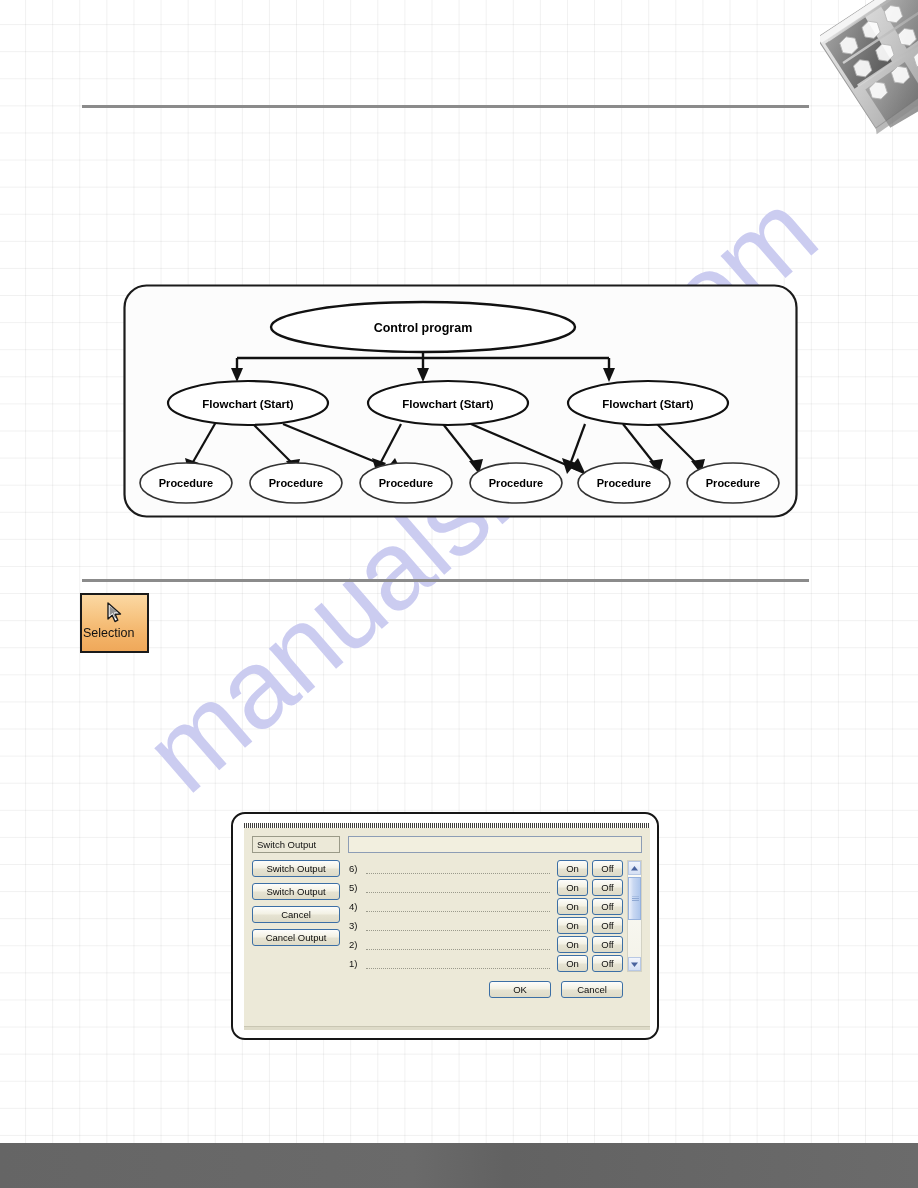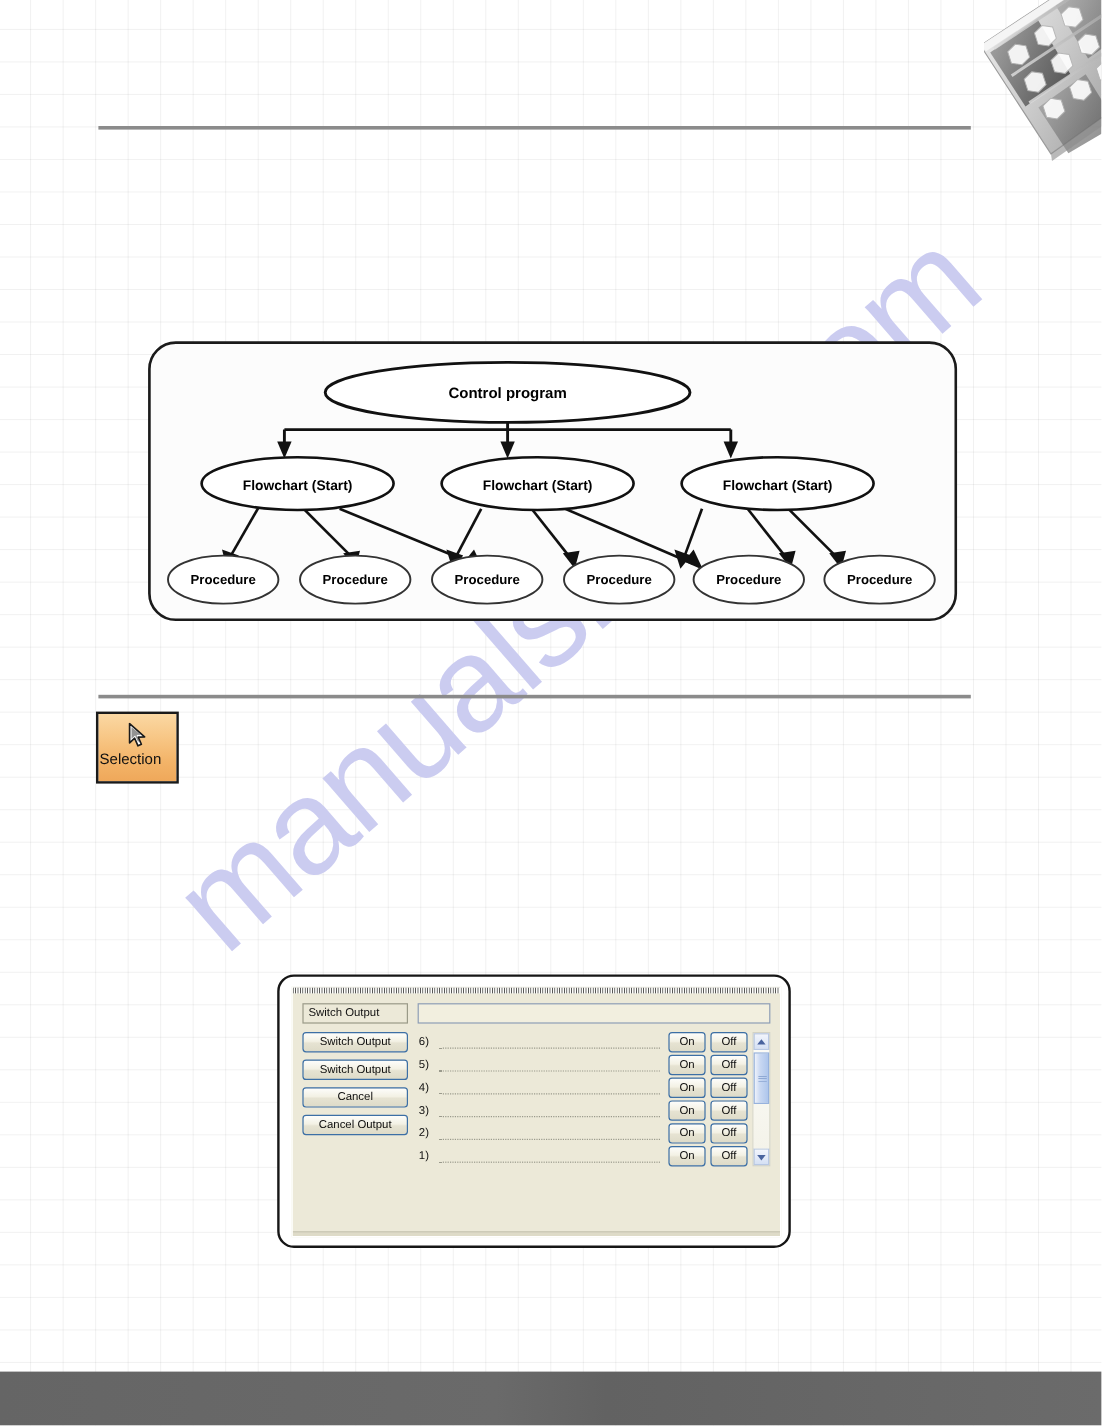--- a/index.html
+++ b/index.html
@@ -557,19 +557,23 @@
             <div class="sb-arrow">
               <svg width="9" height="7" viewBox="0 0 9 7">
                   <polygon points="4.5,6 1,1.5 8,1.5" fill="#49639e"></polygon>
                 </svg>
             </div>
           </div>
 
         </div>
       </div>
 
+      <div class="dlg-footer">
+        <div class="xp-button footer-btn">OK</div>
+        <div class="xp-button footer-btn">Cancel</div>
+      </div>
 
     </div>
     <div id="dialog-bottomline"></div>
   </div>
 </div>
 
 <div id="footer-bar"></div>
 
 </body></html>

